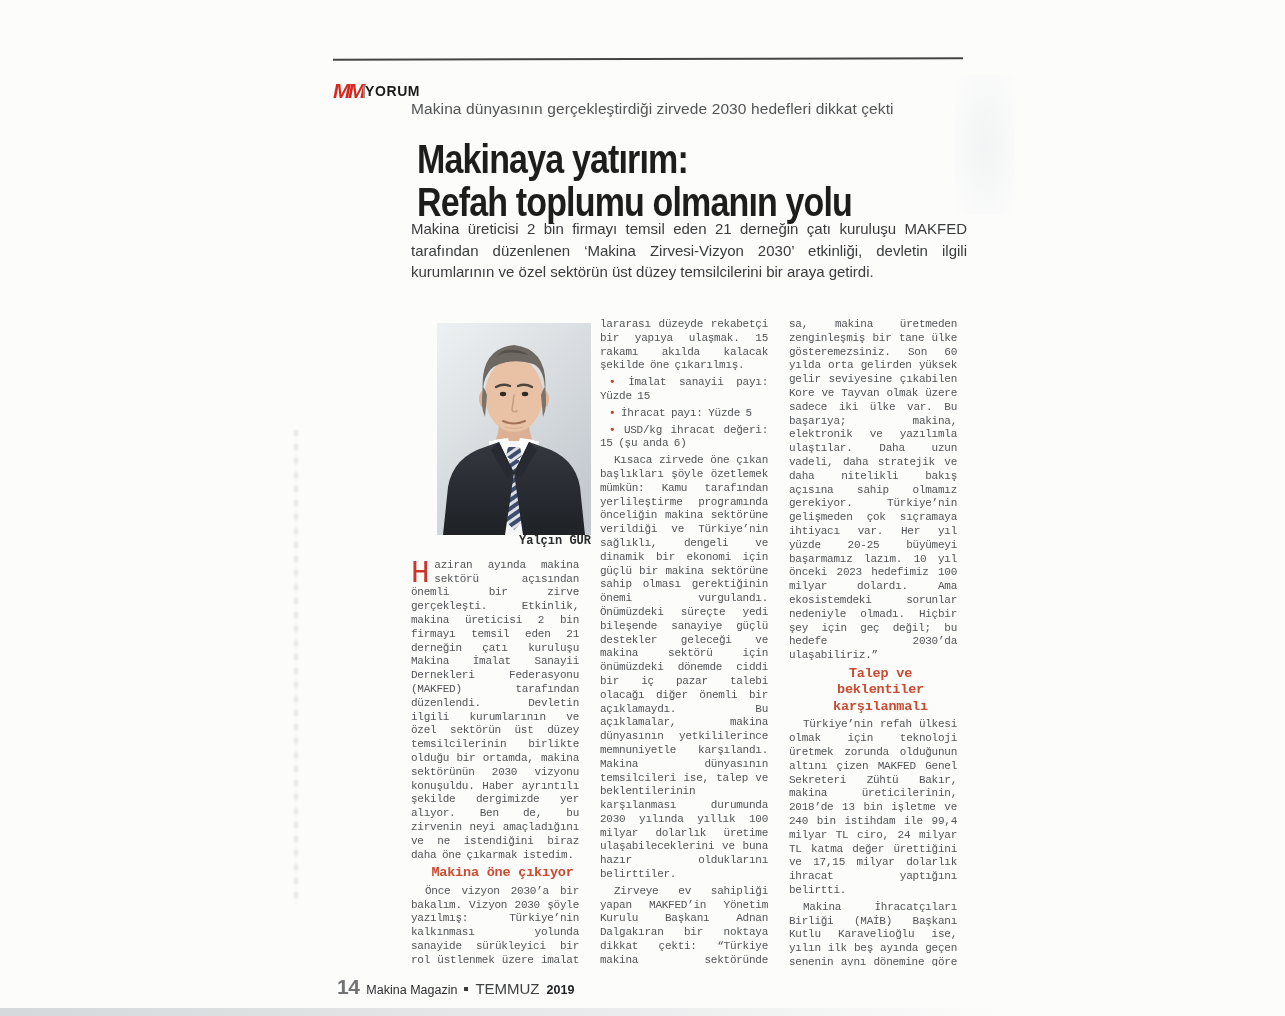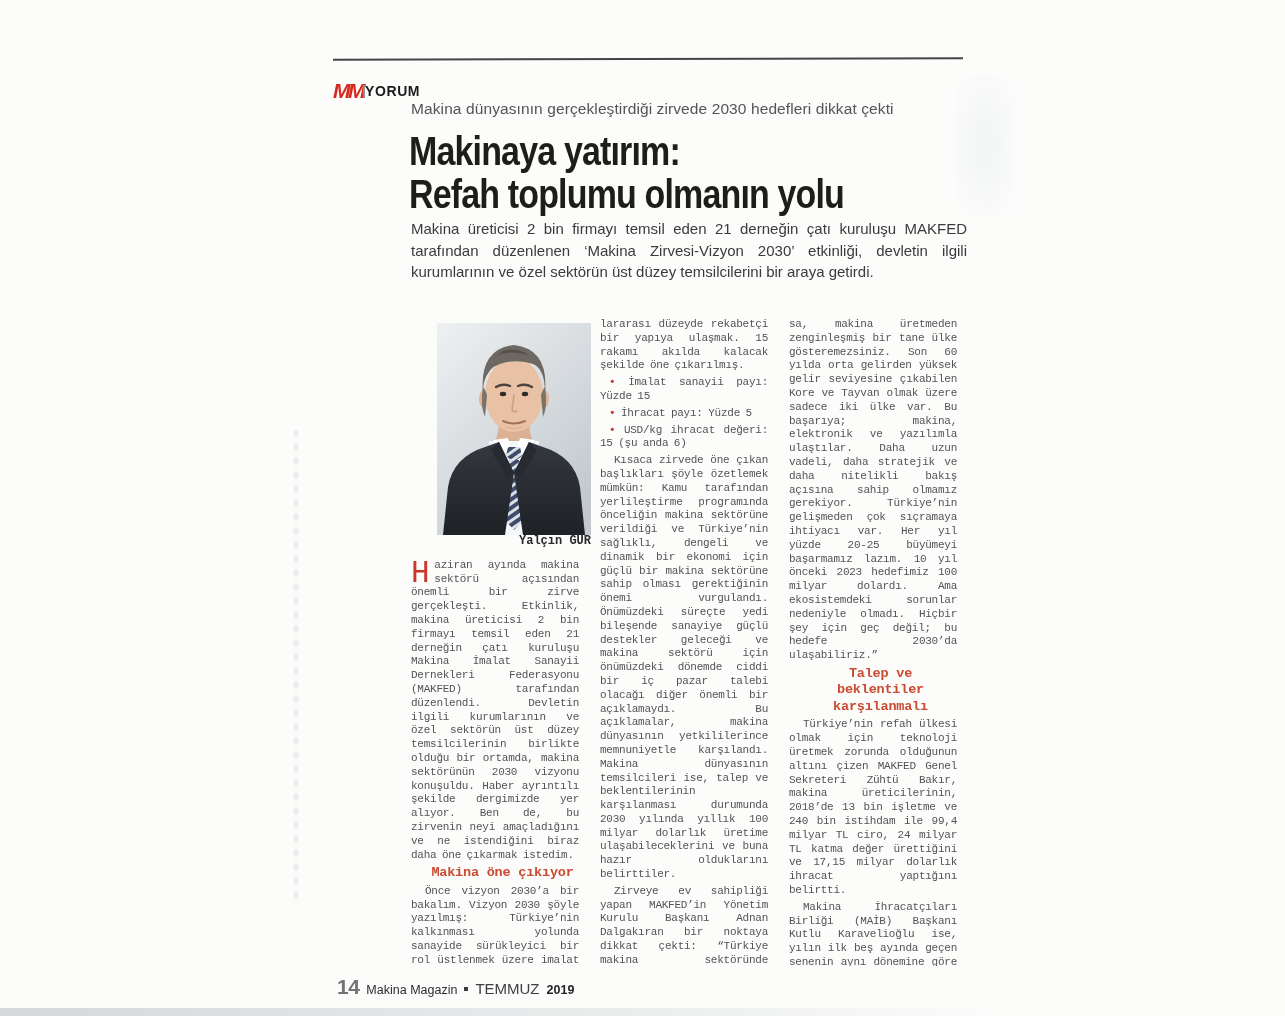--- a/index.html
+++ b/index.html
@@ -58,21 +58,21 @@
 <div class="page">
 
   <div class="brand">
     <span class="brand-logo">MM</span>
     <span class="brand-divider"></span>
     <span class="brand-section">YORUM</span>
   </div>
   <div class="header-rule"></div>
 
   <div class="kicker">Makina dünyasının gerçekleştirdiği zirvede 2030 hedefleri dikkat çekti</div>
-  <h1 class="headline" style="margin:0;">
+  <h1 class="headline" style="margin:8px;">
     <span class="hl">Makinaya yatırım:</span>
     <span class="hl">Refah toplumu olmanın yolu</span>
   </h1>
   <div class="lead">Makina üreticisi 2 bin firmayı temsil eden 21 derneğin çatı kuruluşu MAKFED tarafından düzenlenen ‘Makina Zirvesi-Vizyon 2030’ etkinliği, devletin ilgili kurumlarının ve özel sektörün üst düzey temsilcilerini bir araya getirdi.</div>
 
   <div class="columns">
 
     <div class="col">
       <div class="photo-block">
         <svg class="photo-frame" viewBox="0 0 154 212" aria-hidden="true">

